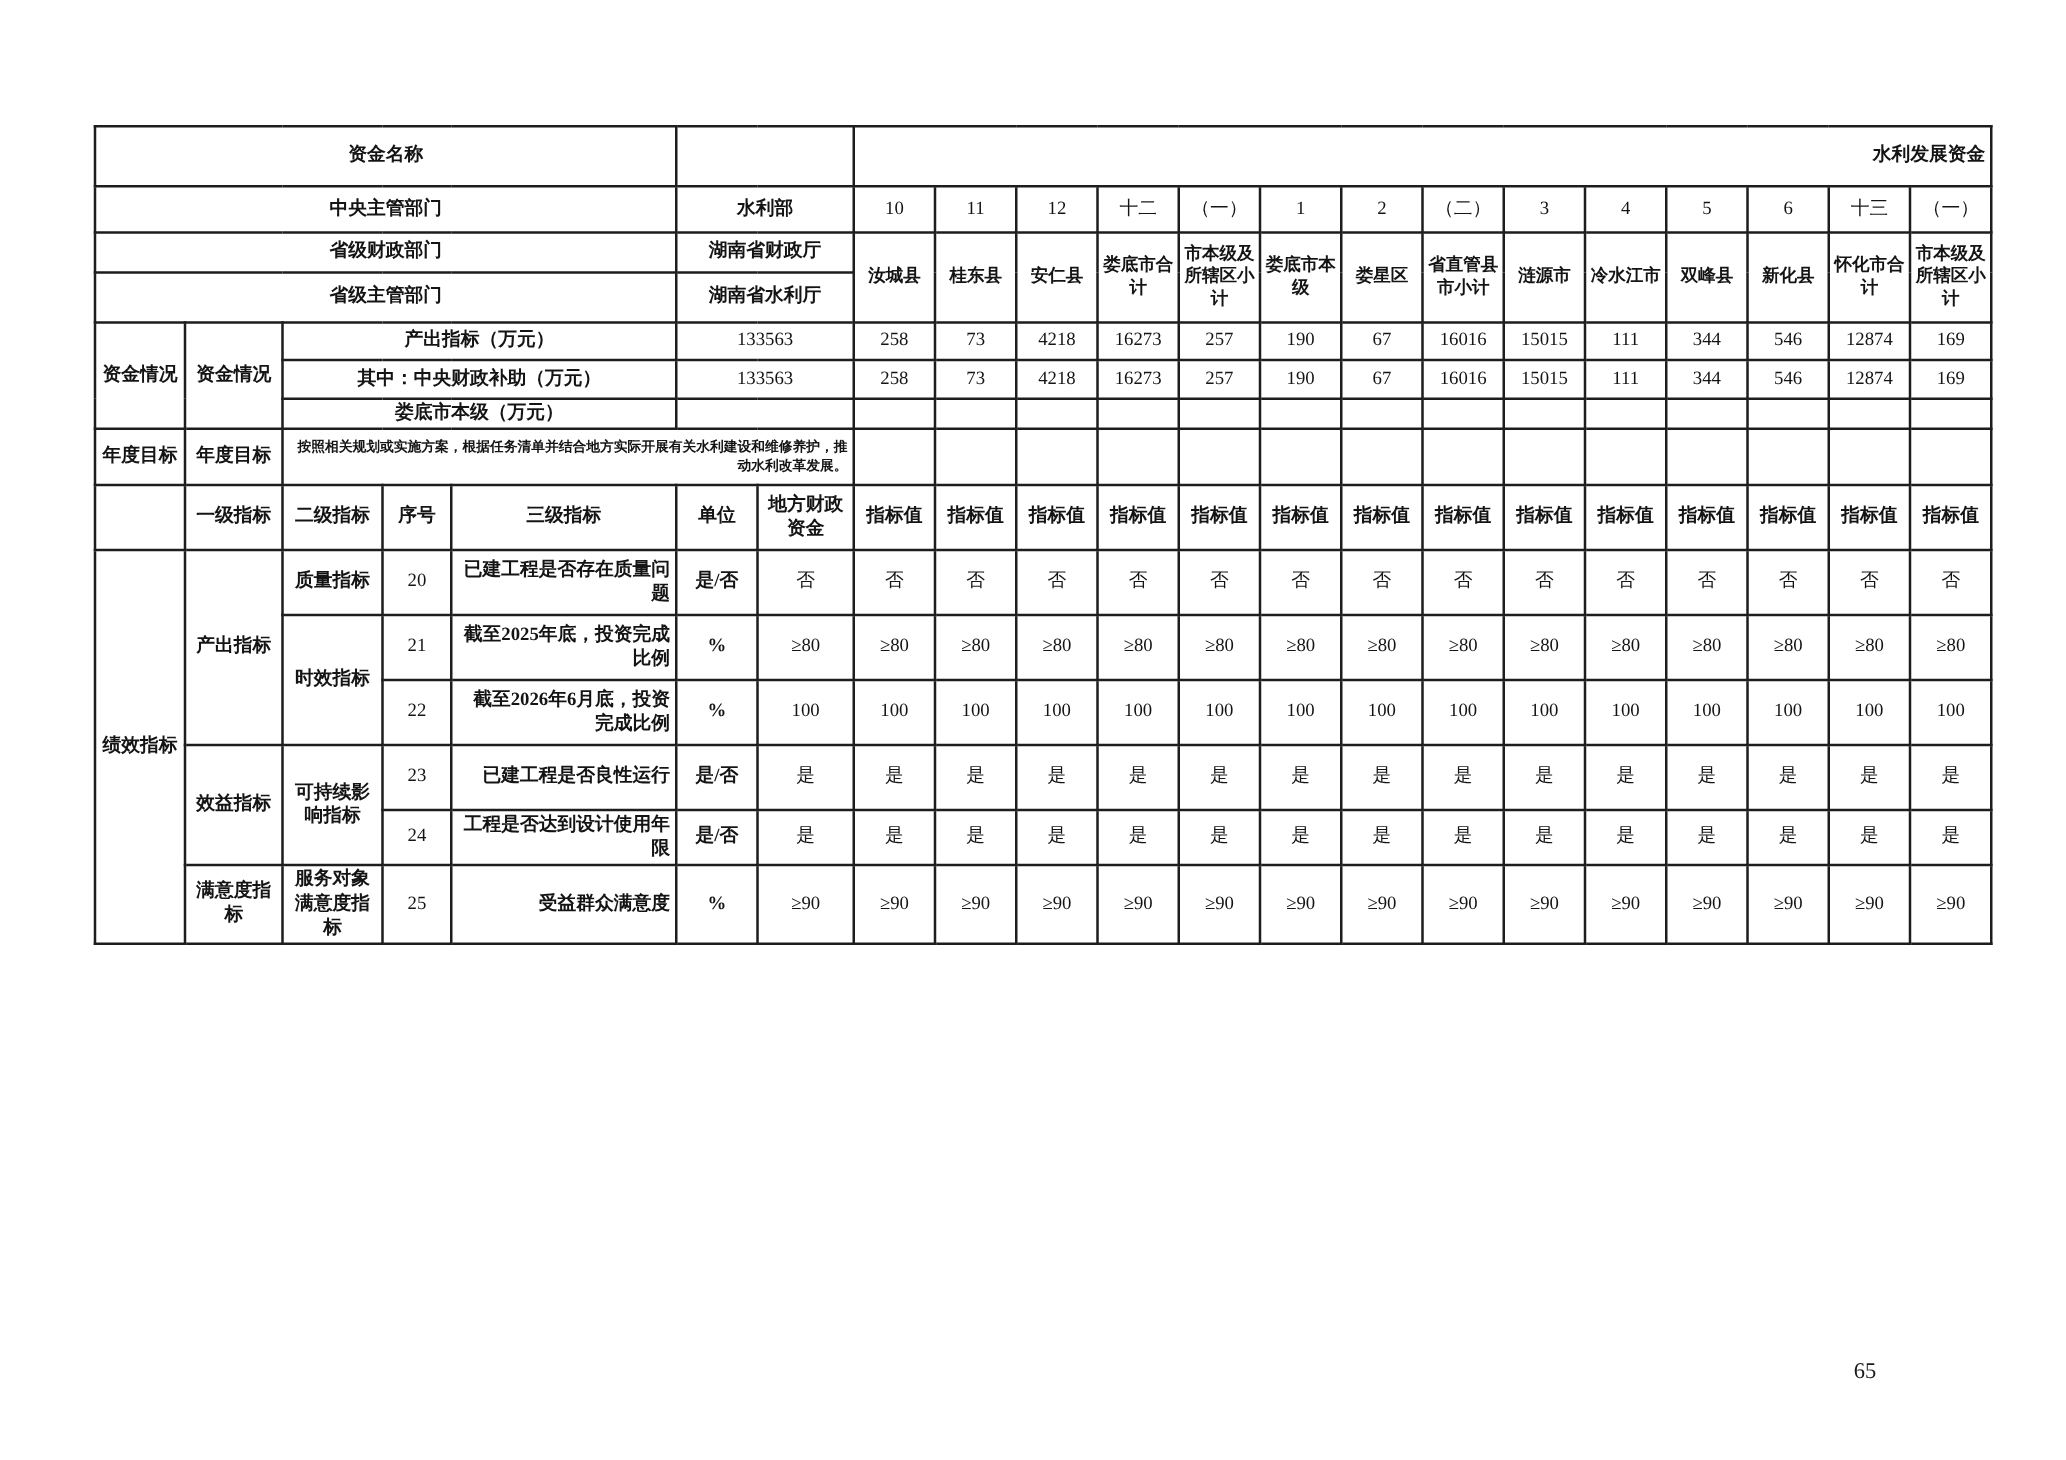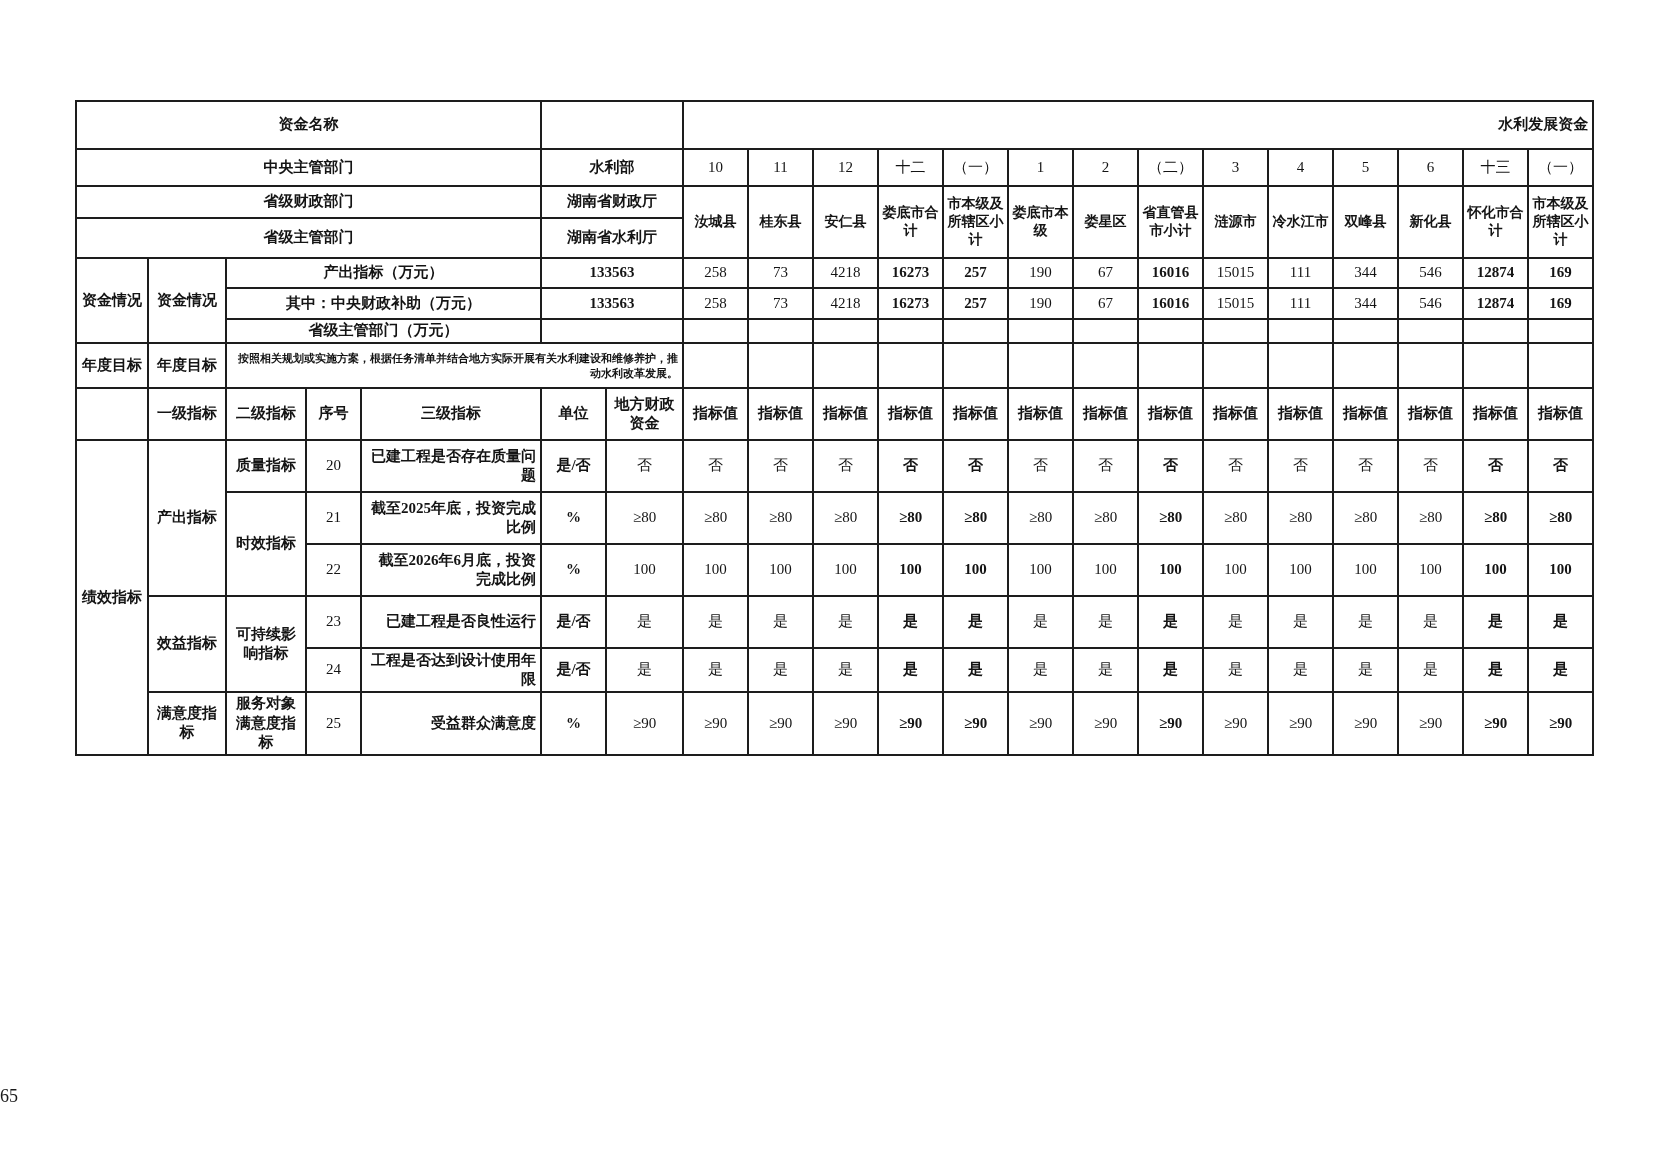--- a/index.html
+++ b/index.html
@@ -16,26 +16,26 @@
   }
   td {
     border:2px solid #1d1d1d;
     text-align:center; vertical-align:middle;
     font-size:15px; line-height:1.3;
     padding:1px 3px;
     word-break:break-all;
   }
   td.lbl { font-weight:700; }
   td.left { text-align:right; padding-left:6px; padding-right:4px; }
-  td.bold { font-weight:700; }
+  td.bold { font-weight:400; }
   td.colname { font-size:14px; }
   td.goaltext { font-size:11px; }
   .pagenum {
     position:absolute; left:0; width:1501px; top:1086px;
-    text-align:left; font-size:18px; color:#1a1a1a;
+    text-align:right; font-size:18px; color:#1a1a1a;
   }
 </style>
 </head>
 <body>
 
 <table class="main">
   <colgroup>
     <col style="width:72px">
       <col style="width:78px">
       <col style="width:80px">
@@ -143,21 +143,21 @@
         <td class="bold">16016</td>
         <td>15015</td>
         <td>111</td>
         <td>344</td>
         <td>546</td>
         <td class="bold">12874</td>
         <td class="bold">169</td>
       </tr>
 
   <tr style="height:24px">
-    <td colspan="3" class="lbl">省级主管部门（万元）</td>
+    <td colspan="3" class="lbl">娄底市本级（万元）</td>
     <td colspan="2"></td>
   <td></td>
         <td></td>
         <td></td>
         <td></td>
         <td></td>
         <td></td>
         <td></td>
         <td></td>
         <td></td>

